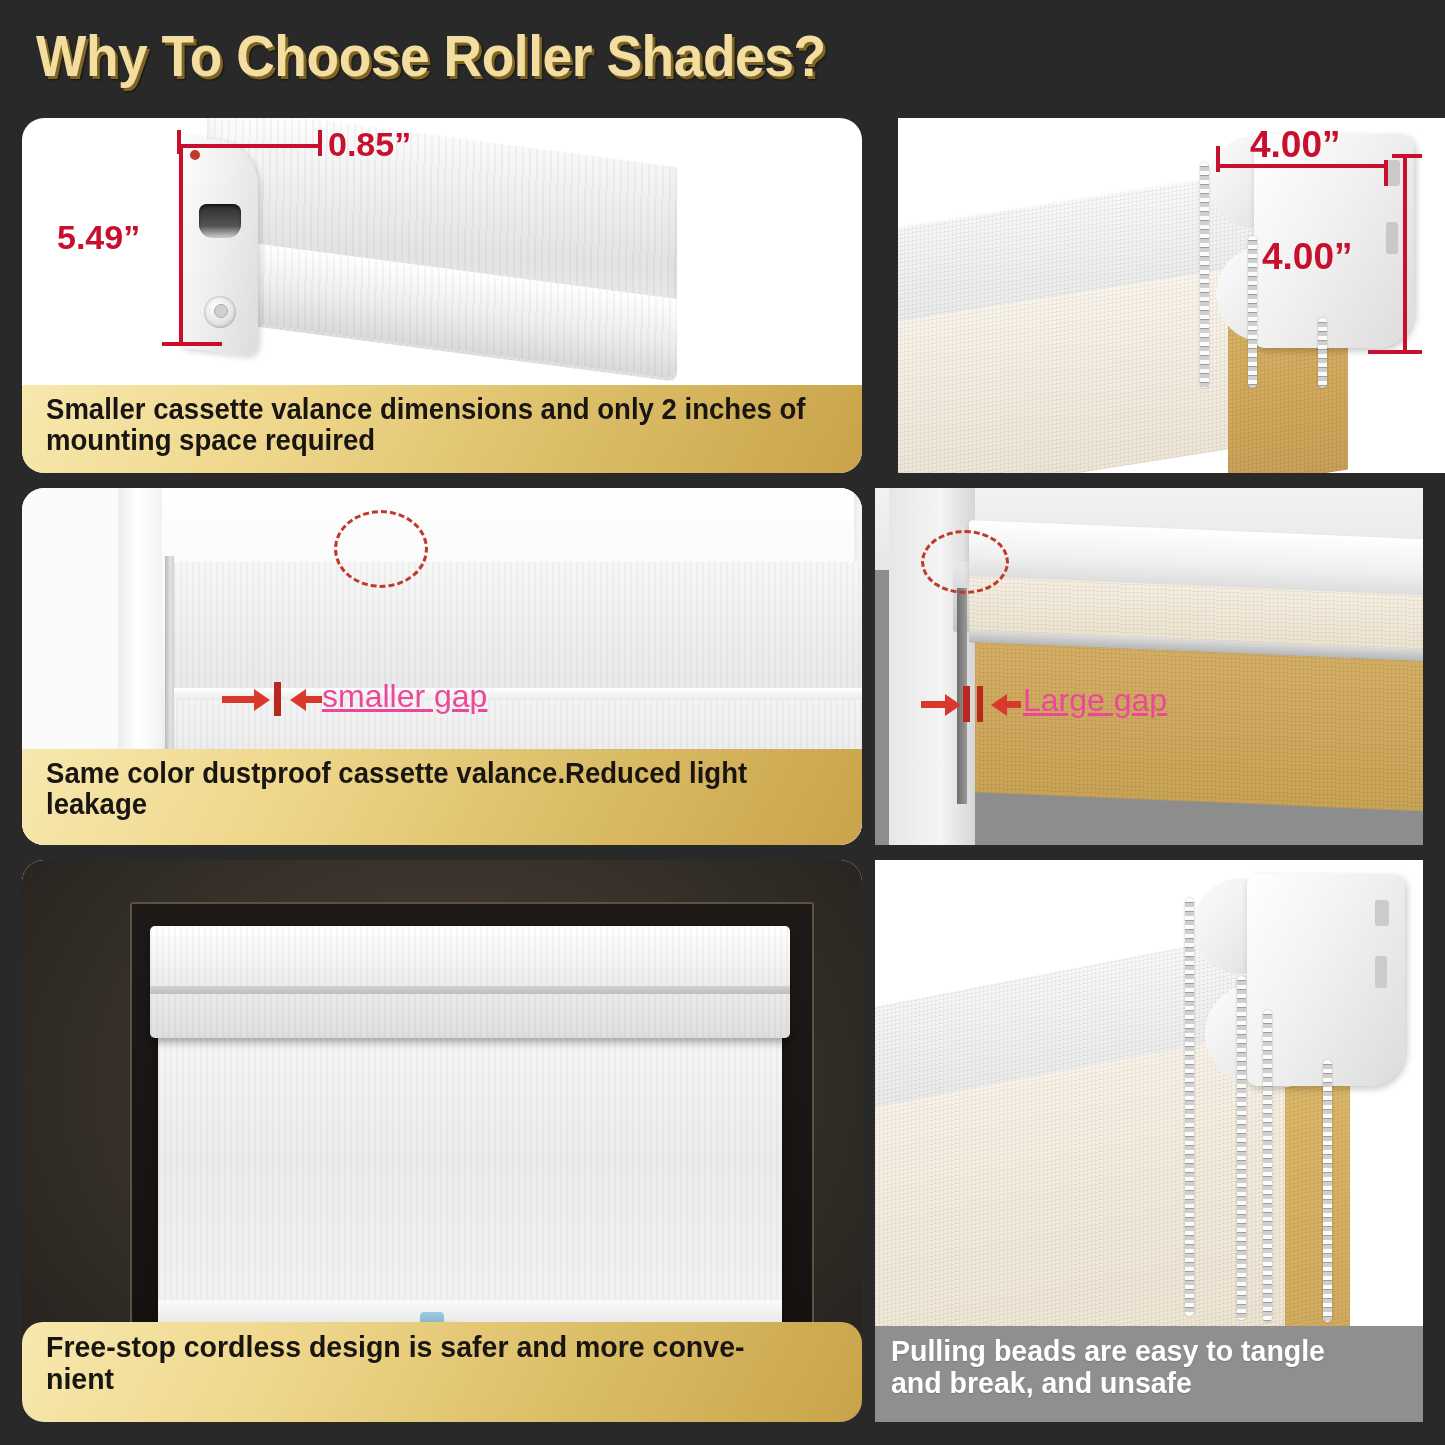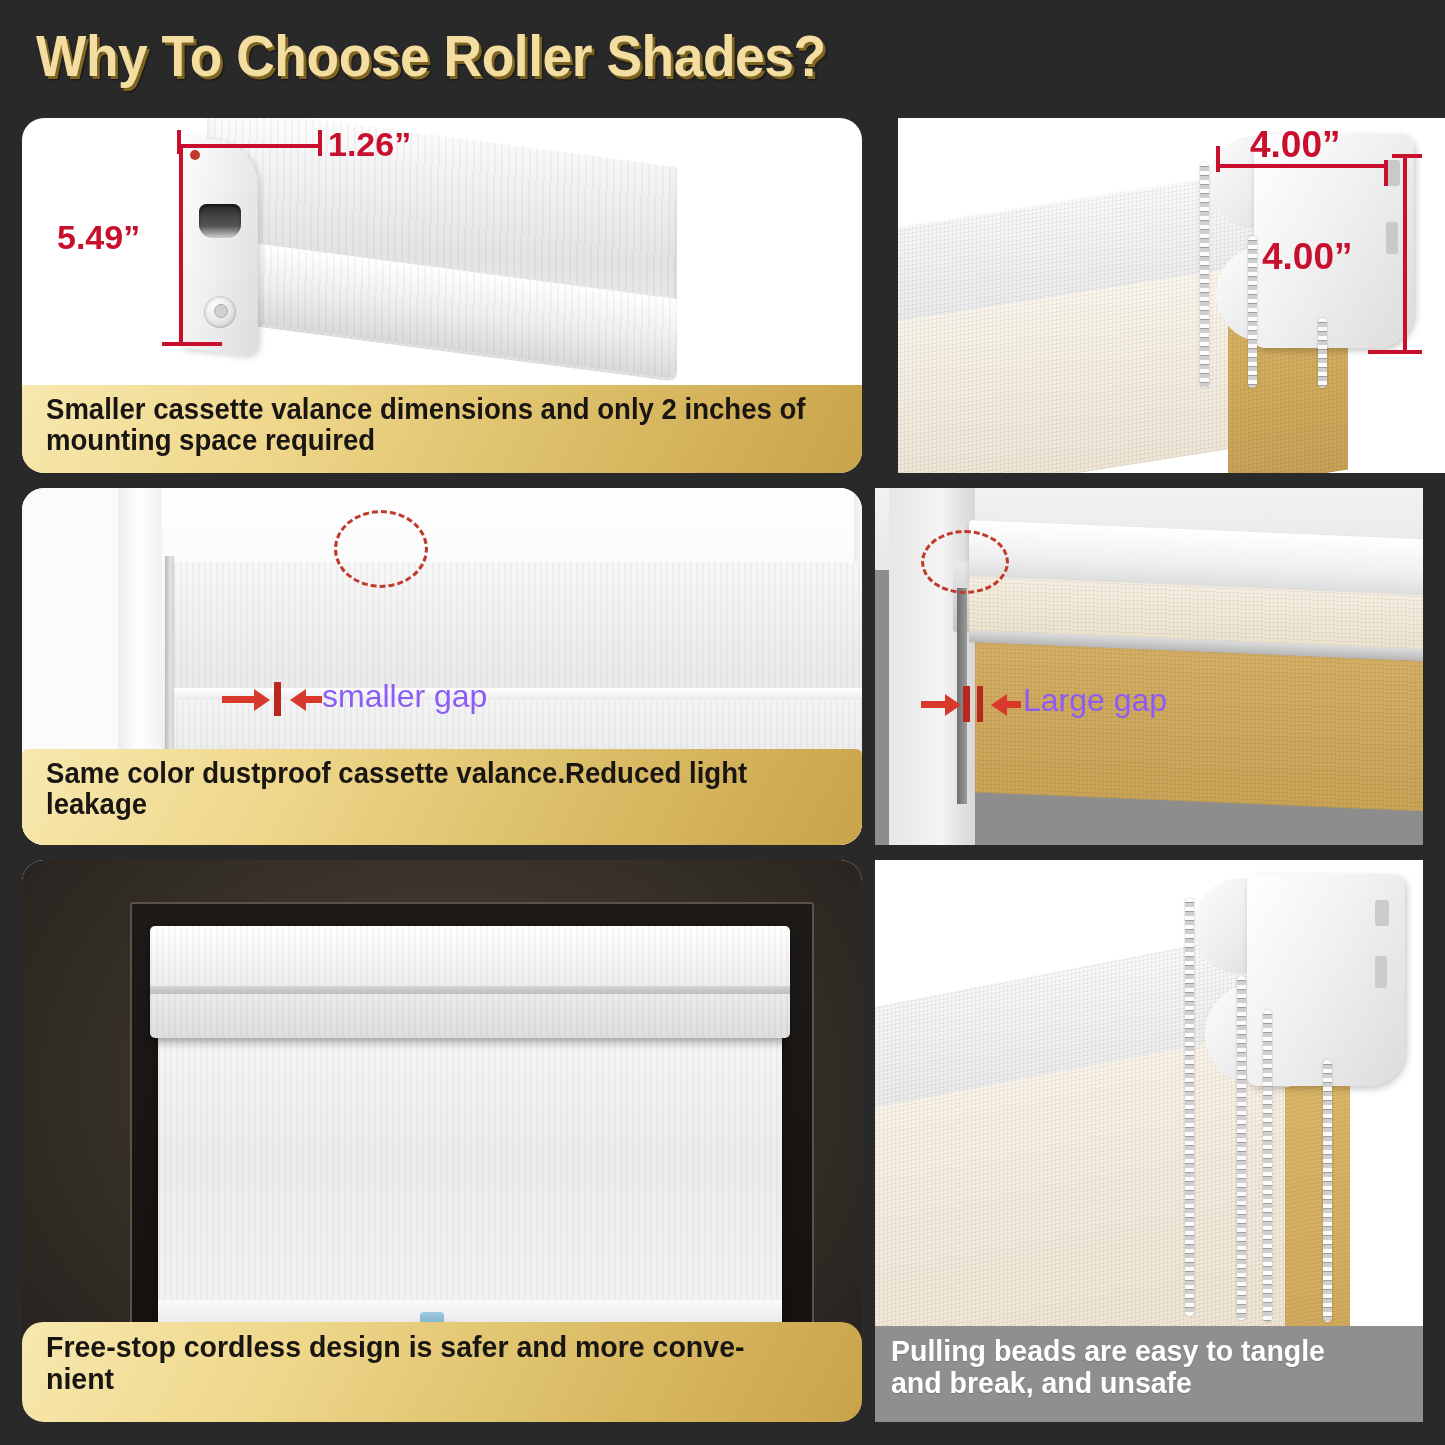--- a/index.html
+++ b/index.html
@@ -43,21 +43,21 @@
   .cap.gray{
     background:#8f8f8f;
     color:#ffffff;
     text-shadow:0 1px 1px rgba(0,0,0,.18);
   }
   .cap span{display:block;transform:scaleX(0.95);transform-origin:left center;}
 
   
   .dim{position:absolute;color:#c8102e;font-weight:bold;white-space:nowrap;z-index:30;}
   .dimred{position:absolute;background:#c8102e;z-index:29;}
-  .annot-red{position:absolute;color:#8b5cf6;white-space:nowrap;z-index:30;}
+  .annot-red{position:absolute;color:#ec4899;white-space:nowrap;z-index:30;text-decoration:underline;}
   .dash-ellipse{position:absolute;border:3px dashed #c0392b;border-radius:50%;z-index:31;}
 
   
   .p1-bar{
     position:absolute;left:185px;top:18px;width:470px;height:215px;
     background:linear-gradient(175deg,#ffffff 0%,#f4f4f4 20%,#e3e3e3 55%,#f7f7f7 100%);
     transform:skewY(7.5deg);
     box-shadow:inset 0 -14px 22px -8px rgba(0,0,0,.12);
     border-radius:4px 4px 10px 10px;
   }
@@ -283,21 +283,21 @@
         </div>
       <div class="p1-cap"></div>
       <div class="p1-slot"></div>
       <div class="p1-screw"></div>
       <div class="p1-screwdot"></div>
       <div style="position:absolute;left:168px;top:32px;width:10px;height:10px;border-radius:50%;background:#c0392b;z-index:32;"></div>
 
       <div class="dimred" style="left:155px;top:26px;width:145px;height:4px;"></div>
       <div class="dimred" style="left:155px;top:12px;width:4px;height:24px;"></div>
       <div class="dimred" style="left:296px;top:12px;width:4px;height:26px;"></div>
-      <div class="dim" style="left:306px;top:7px;font-size:34px;">1.26”</div>
+      <div class="dim" style="left:306px;top:7px;font-size:34px;">0.85”</div>
 
       <div class="dimred" style="left:157px;top:26px;width:4px;height:202px;"></div>
       <div class="dimred" style="left:140px;top:224px;width:60px;height:4px;"></div>
       <div class="dim" style="left:35px;top:100px;font-size:34px;">5.49”</div>
     </div>
 
     <div class="cap gold" style="height:88px;font-size:29px;">
       <span>Smaller cassette valance dimensions and only 2 inches of mounting space required</span>
     </div>
   </div>
@@ -353,21 +353,21 @@
       <div class="dash-ellipse" style="left:312px;top:22px;width:88px;height:72px;"></div>
 
       <div class="dimred" style="left:200px;top:208px;width:34px;height:7px;background:#d8392c;z-index:33;"></div>
       <div style="position:absolute;left:232px;top:201px;width:0;height:0;border-left:16px solid #d8392c;border-top:11px solid transparent;border-bottom:11px solid transparent;z-index:33;"></div>
       <div class="dimred" style="left:252px;top:194px;width:7px;height:34px;background:#b8281f;z-index:33;"></div>
       <div style="position:absolute;left:268px;top:201px;width:0;height:0;border-right:16px solid #d8392c;border-top:11px solid transparent;border-bottom:11px solid transparent;z-index:33;"></div>
       <div class="dimred" style="left:282px;top:208px;width:18px;height:7px;background:#d8392c;z-index:33;"></div>
       <div class="annot-red" style="left:300px;top:190px;font-size:32px;">smaller gap</div>
     </div>
 
-    <div class="cap gold" style="height:96px;font-size:29px;border-radius:6px;">
+    <div class="cap gold" style="height:96px;font-size:29px;">
       <span>Same color dustproof cassette valance.Reduced light leakage</span>
     </div>
   </div>
 
   <div class="panel bad" style="left:875px;top:488px;width:548px;height:357px;">
     <div class="photo">
       <div class="p4-bg"></div>
       <div class="p4-wall"></div>
       <div class="p4-col"></div>
       <div class="p4-clip"></div>

